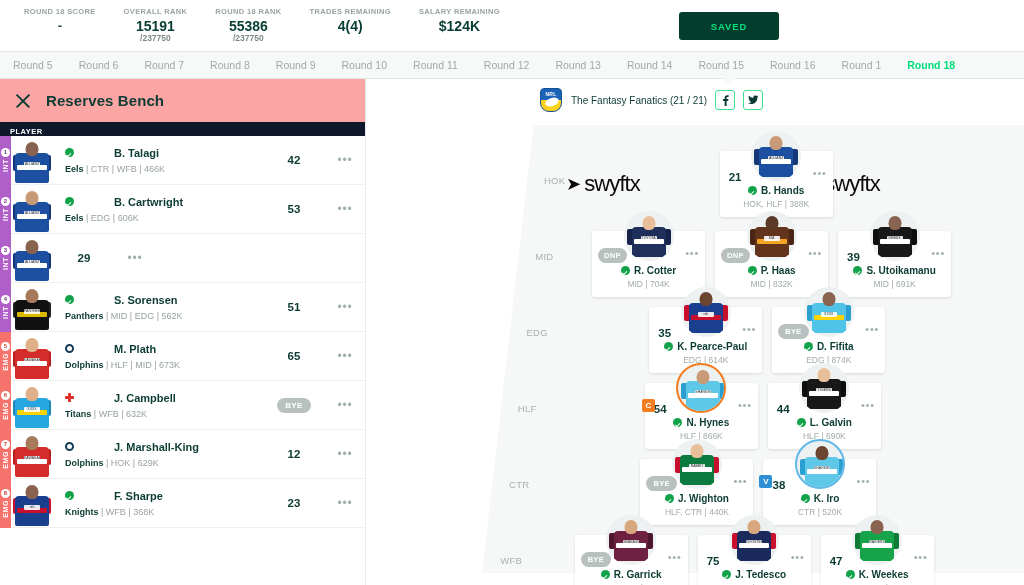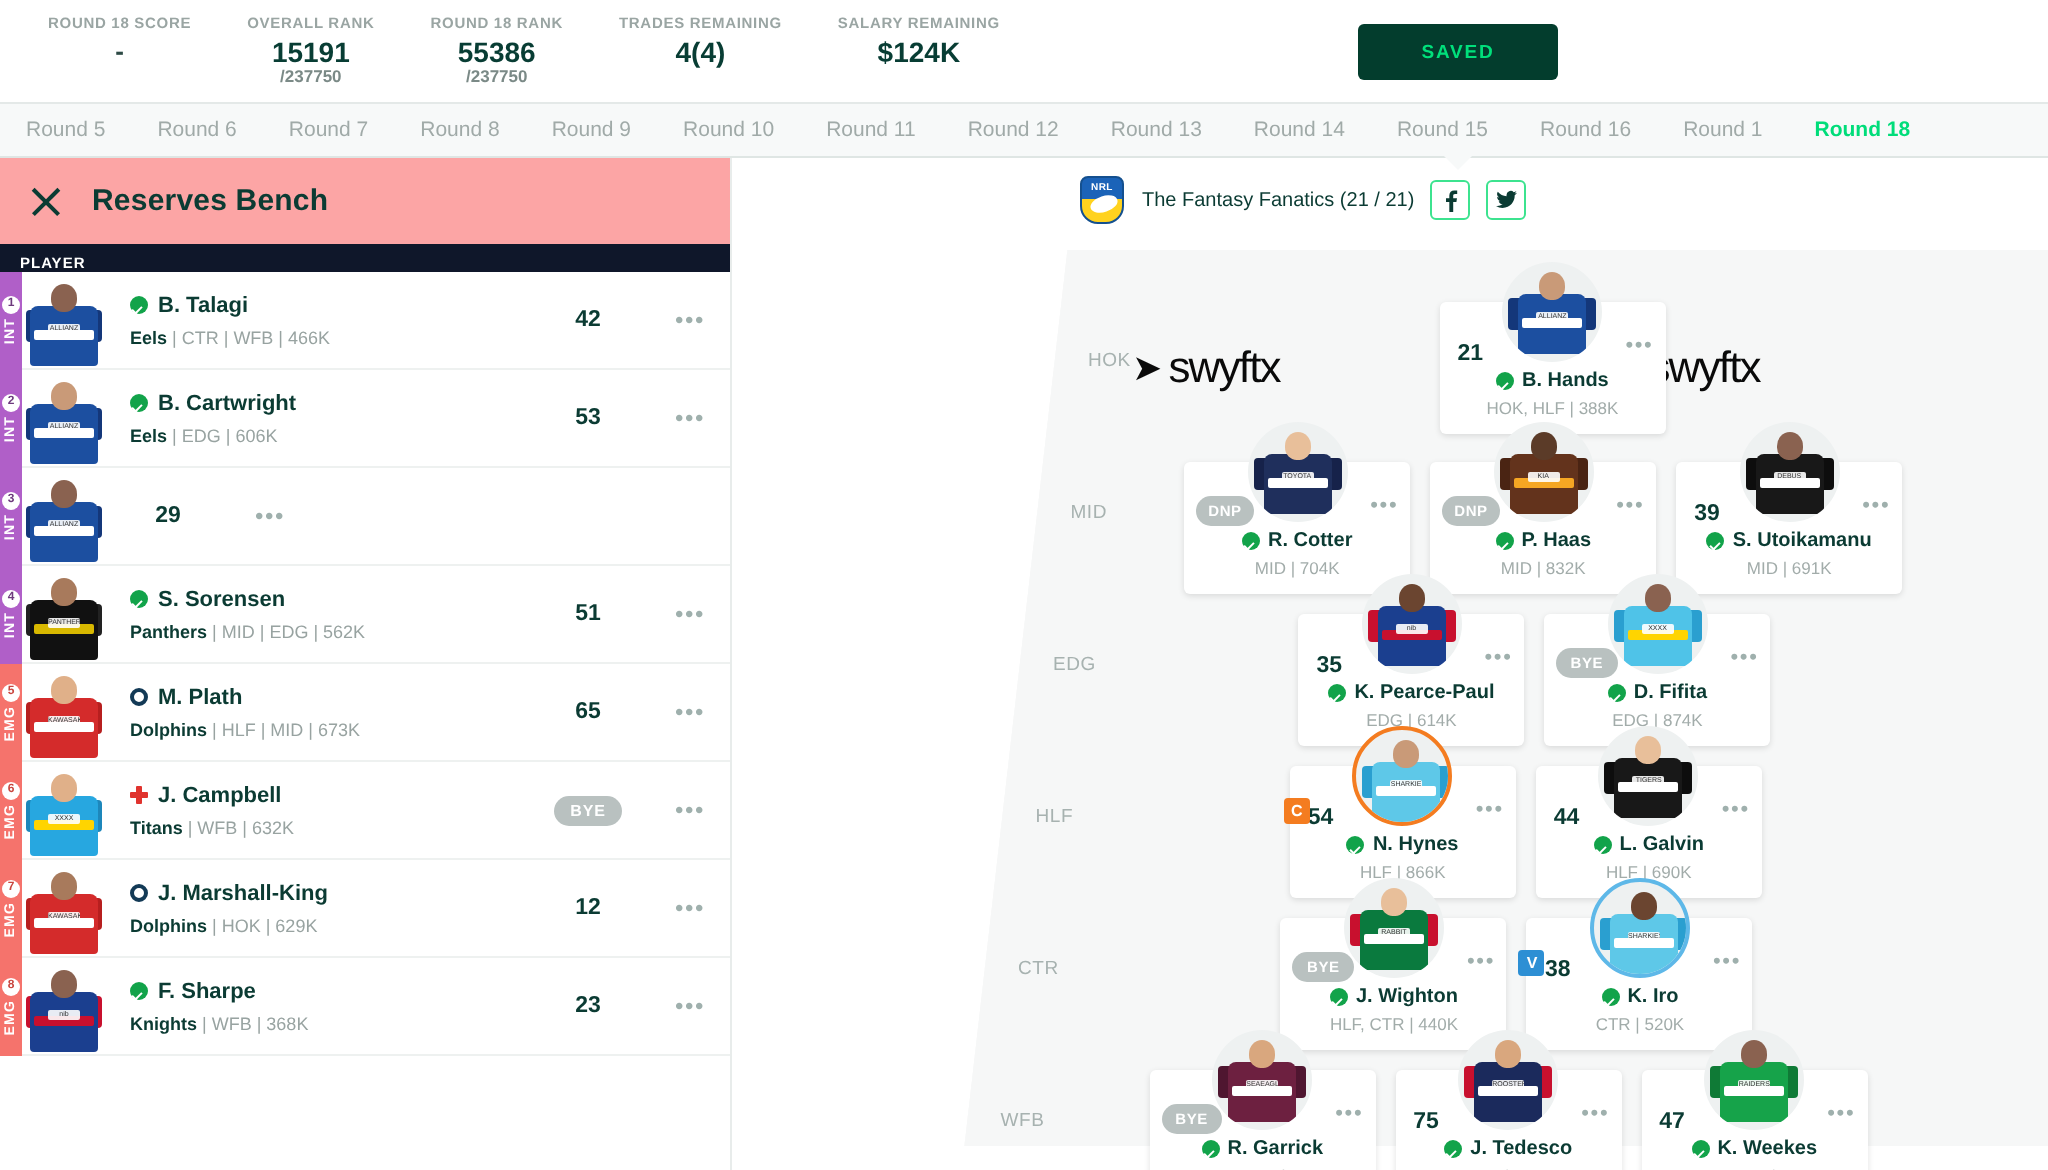--- a/index.html
+++ b/index.html
@@ -129,21 +129,21 @@
   .j-stripe {
     position: absolute; left: 50%; transform: translateX(-50%); top: 24px;
     width: 30px; height: 5px; background: rgba(255,255,255,.85); border-radius: 1px;
   }
   .j-logo {
     position: absolute; left: 50%; transform: translateX(-50%); top: 21px;
     width: 16px; height: 5px; background: rgba(255,255,255,.9); border-radius: 1px;
     font-size: 3.5px; text-align: center; line-height: 5px; color: #333; overflow: hidden;
   }
   .bench-info { flex: 1; padding-left: 12px; min-width: 0; }
-  .p-nameline { display: flex; align-items: center; margin-bottom: 5px; }
+  .p-nameline { display: flex; align-items: center; margin-bottom: 5px; gap: 35px; }
   .status-dot {
     width: 9px; height: 9px; border-radius: 50%; flex: none; margin-right: 5px;
     position: relative;
   }
   .status-dot.ok { background: #12a34a; }
   .status-dot.ok::after {
     content: ''; position: absolute; left: 2.2px; top: 3.6px;
     width: 2px; height: 4px; border: solid #fff; border-width: 0 1.2px 1.2px 0;
     transform: rotate(45deg);
   }

